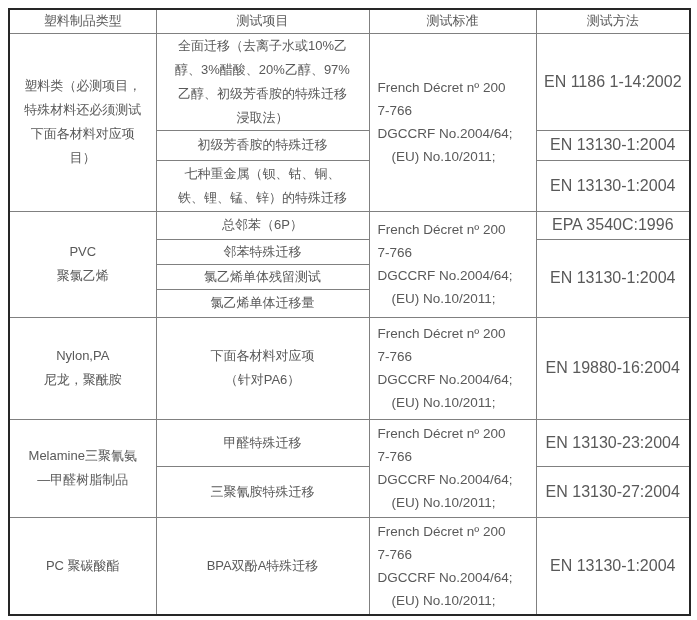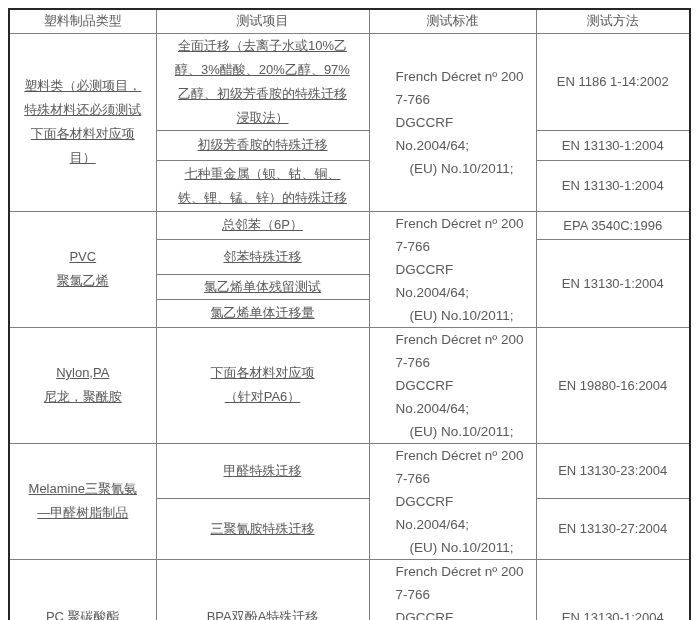--- a/index.html
+++ b/index.html
@@ -34,30 +34,30 @@
   }
   th, td {
     border: 1px solid #808080;
     font-weight: normal;
     text-align: center;
     vertical-align: middle;
     padding: 0 6px;
     overflow: hidden;
   }
   .ln { line-height: 23px; }
-  .type-cell .ln, .item-cell .ln { line-height: 24px; text-decoration: underline; }
+  .type-cell .ln, .item-cell .ln { line-height: 24px; }
   .hdr th { line-height: 22px; }
   .std-cell {
     text-align: left;
-    padding-left: 26px;
+    padding-left: 8px;
     font-size: 13.5px;
   }
   .std-cell .ln { line-height: 23px; }
   .std-cell .ln:last-child { padding-left: 14px; }
-  .method-cell { font-size: 13px; }
+  .method-cell { font-size: 16px; }
 </style>
 </head>
 <body>
 
 <div class="page">
   <table class="spec">
     <colgroup>
       <col style="width:147px">
       <col style="width:213px">
       <col style="width:167px">

